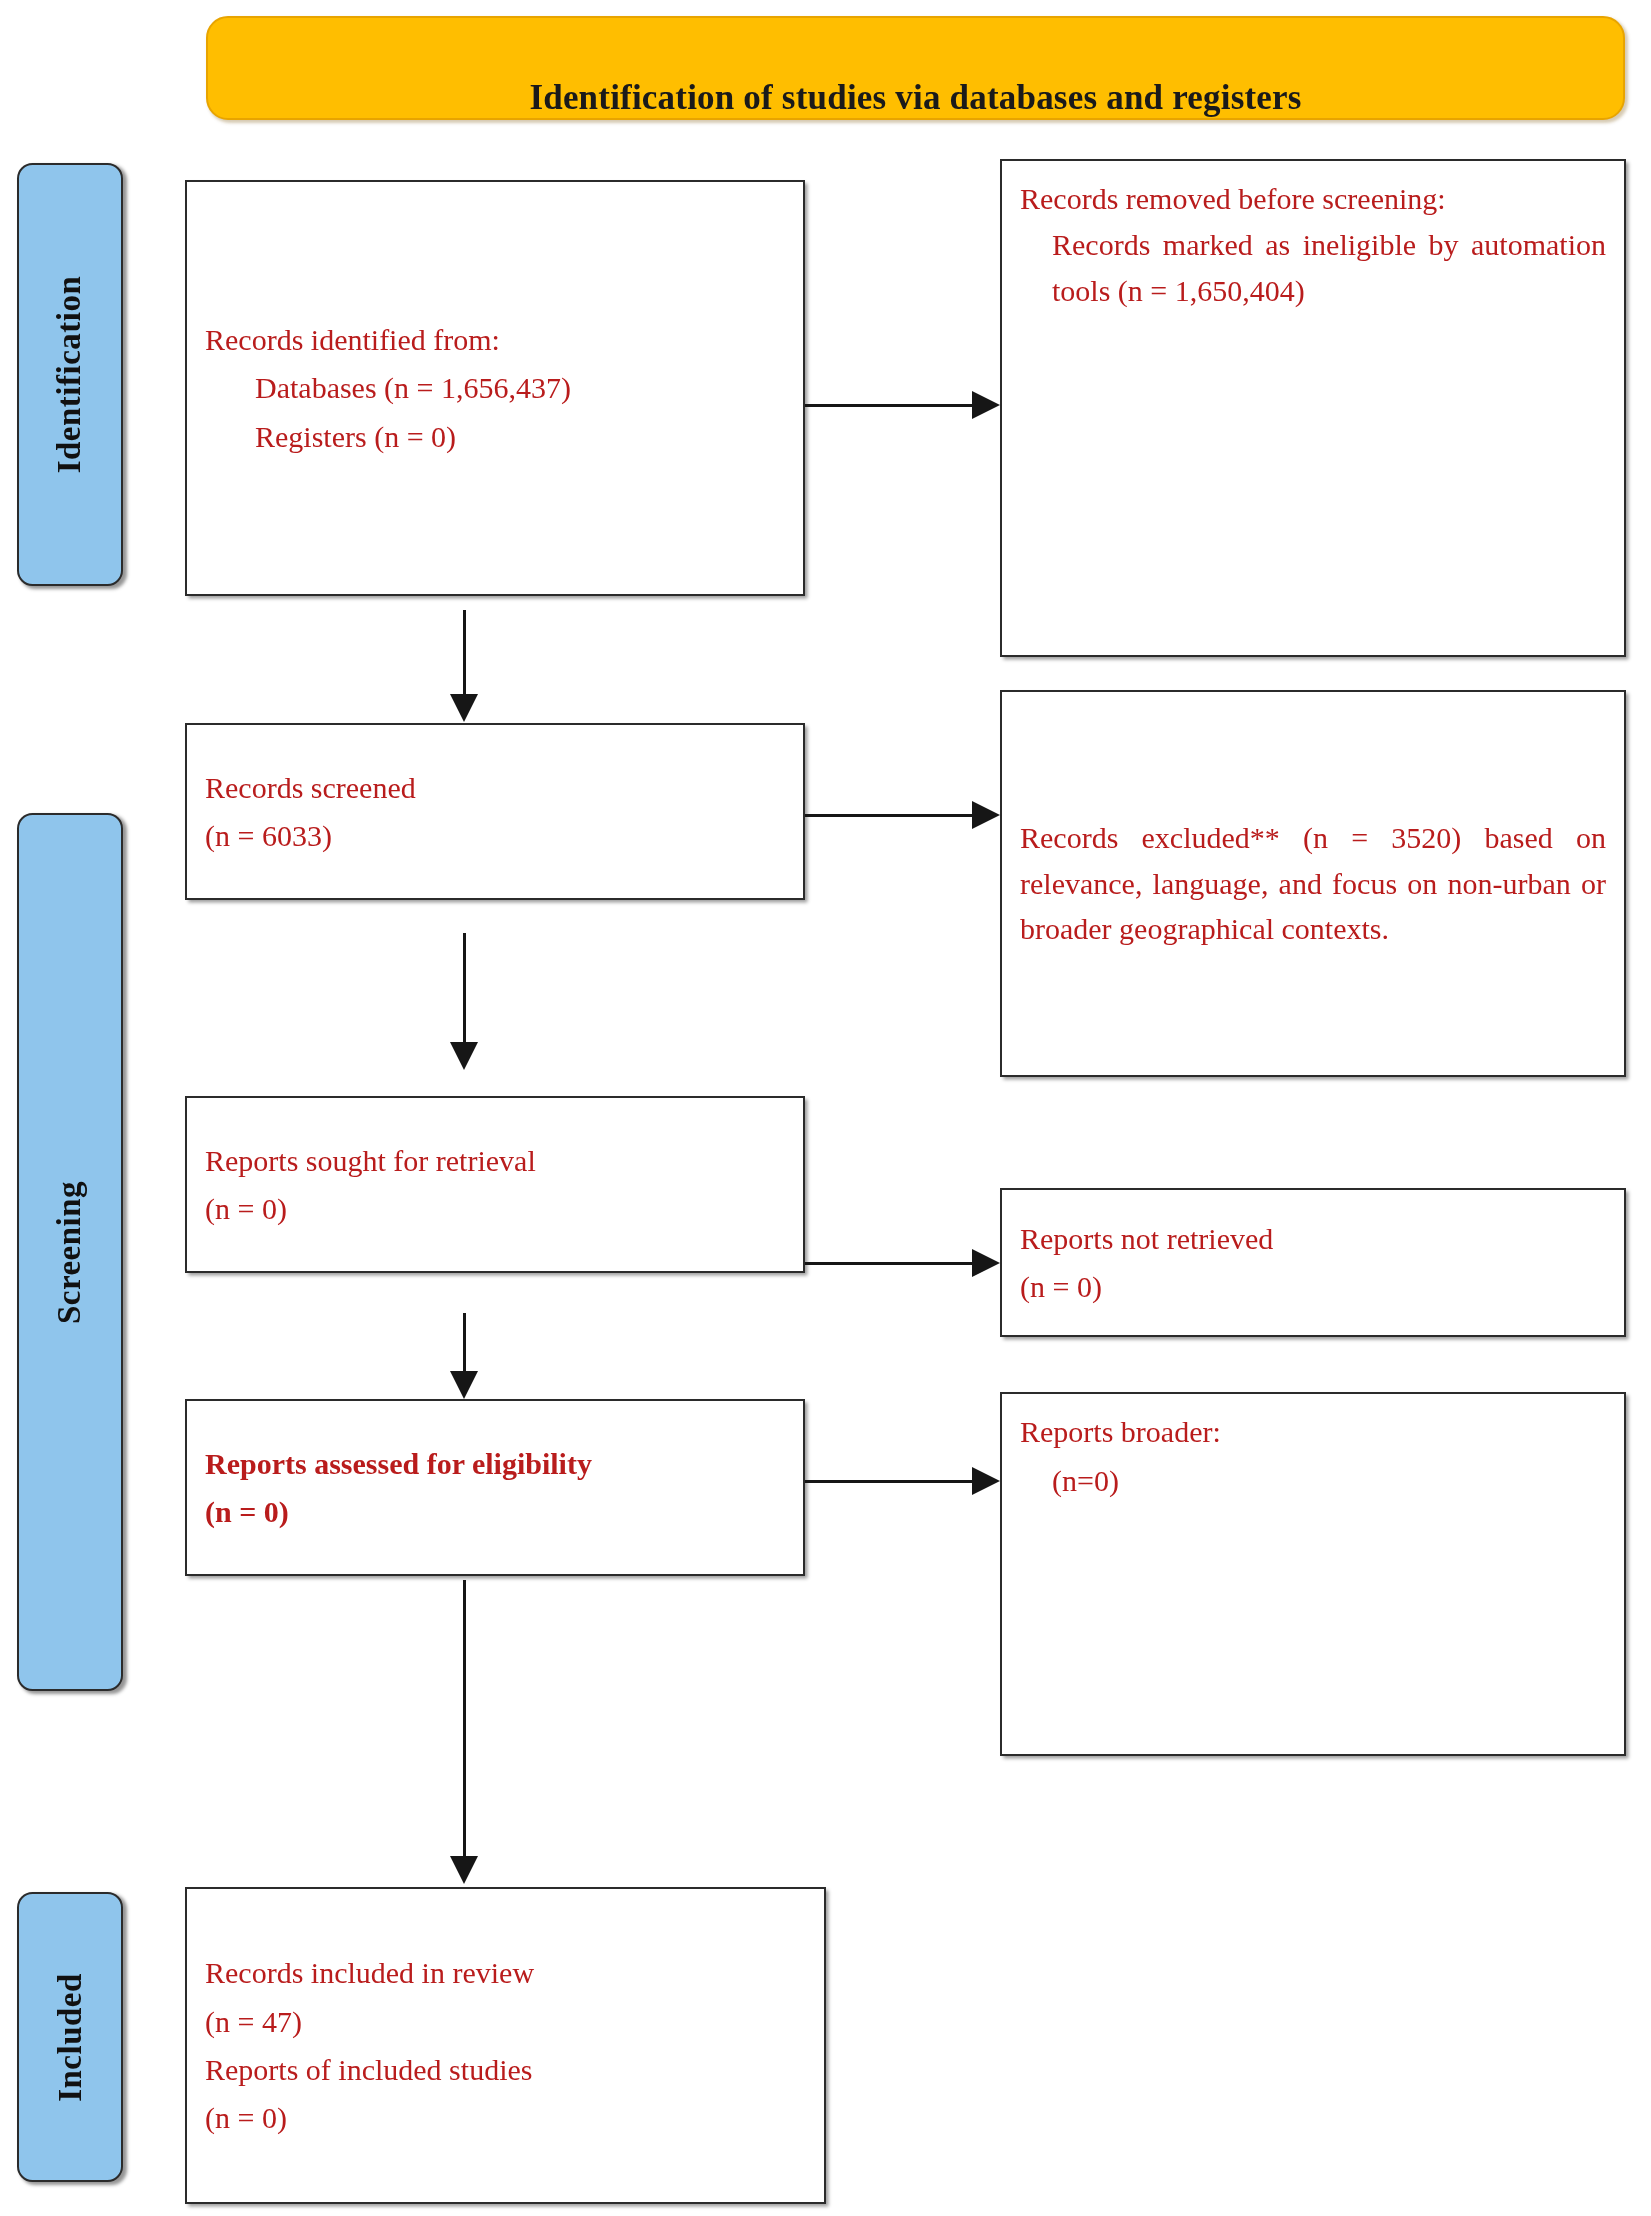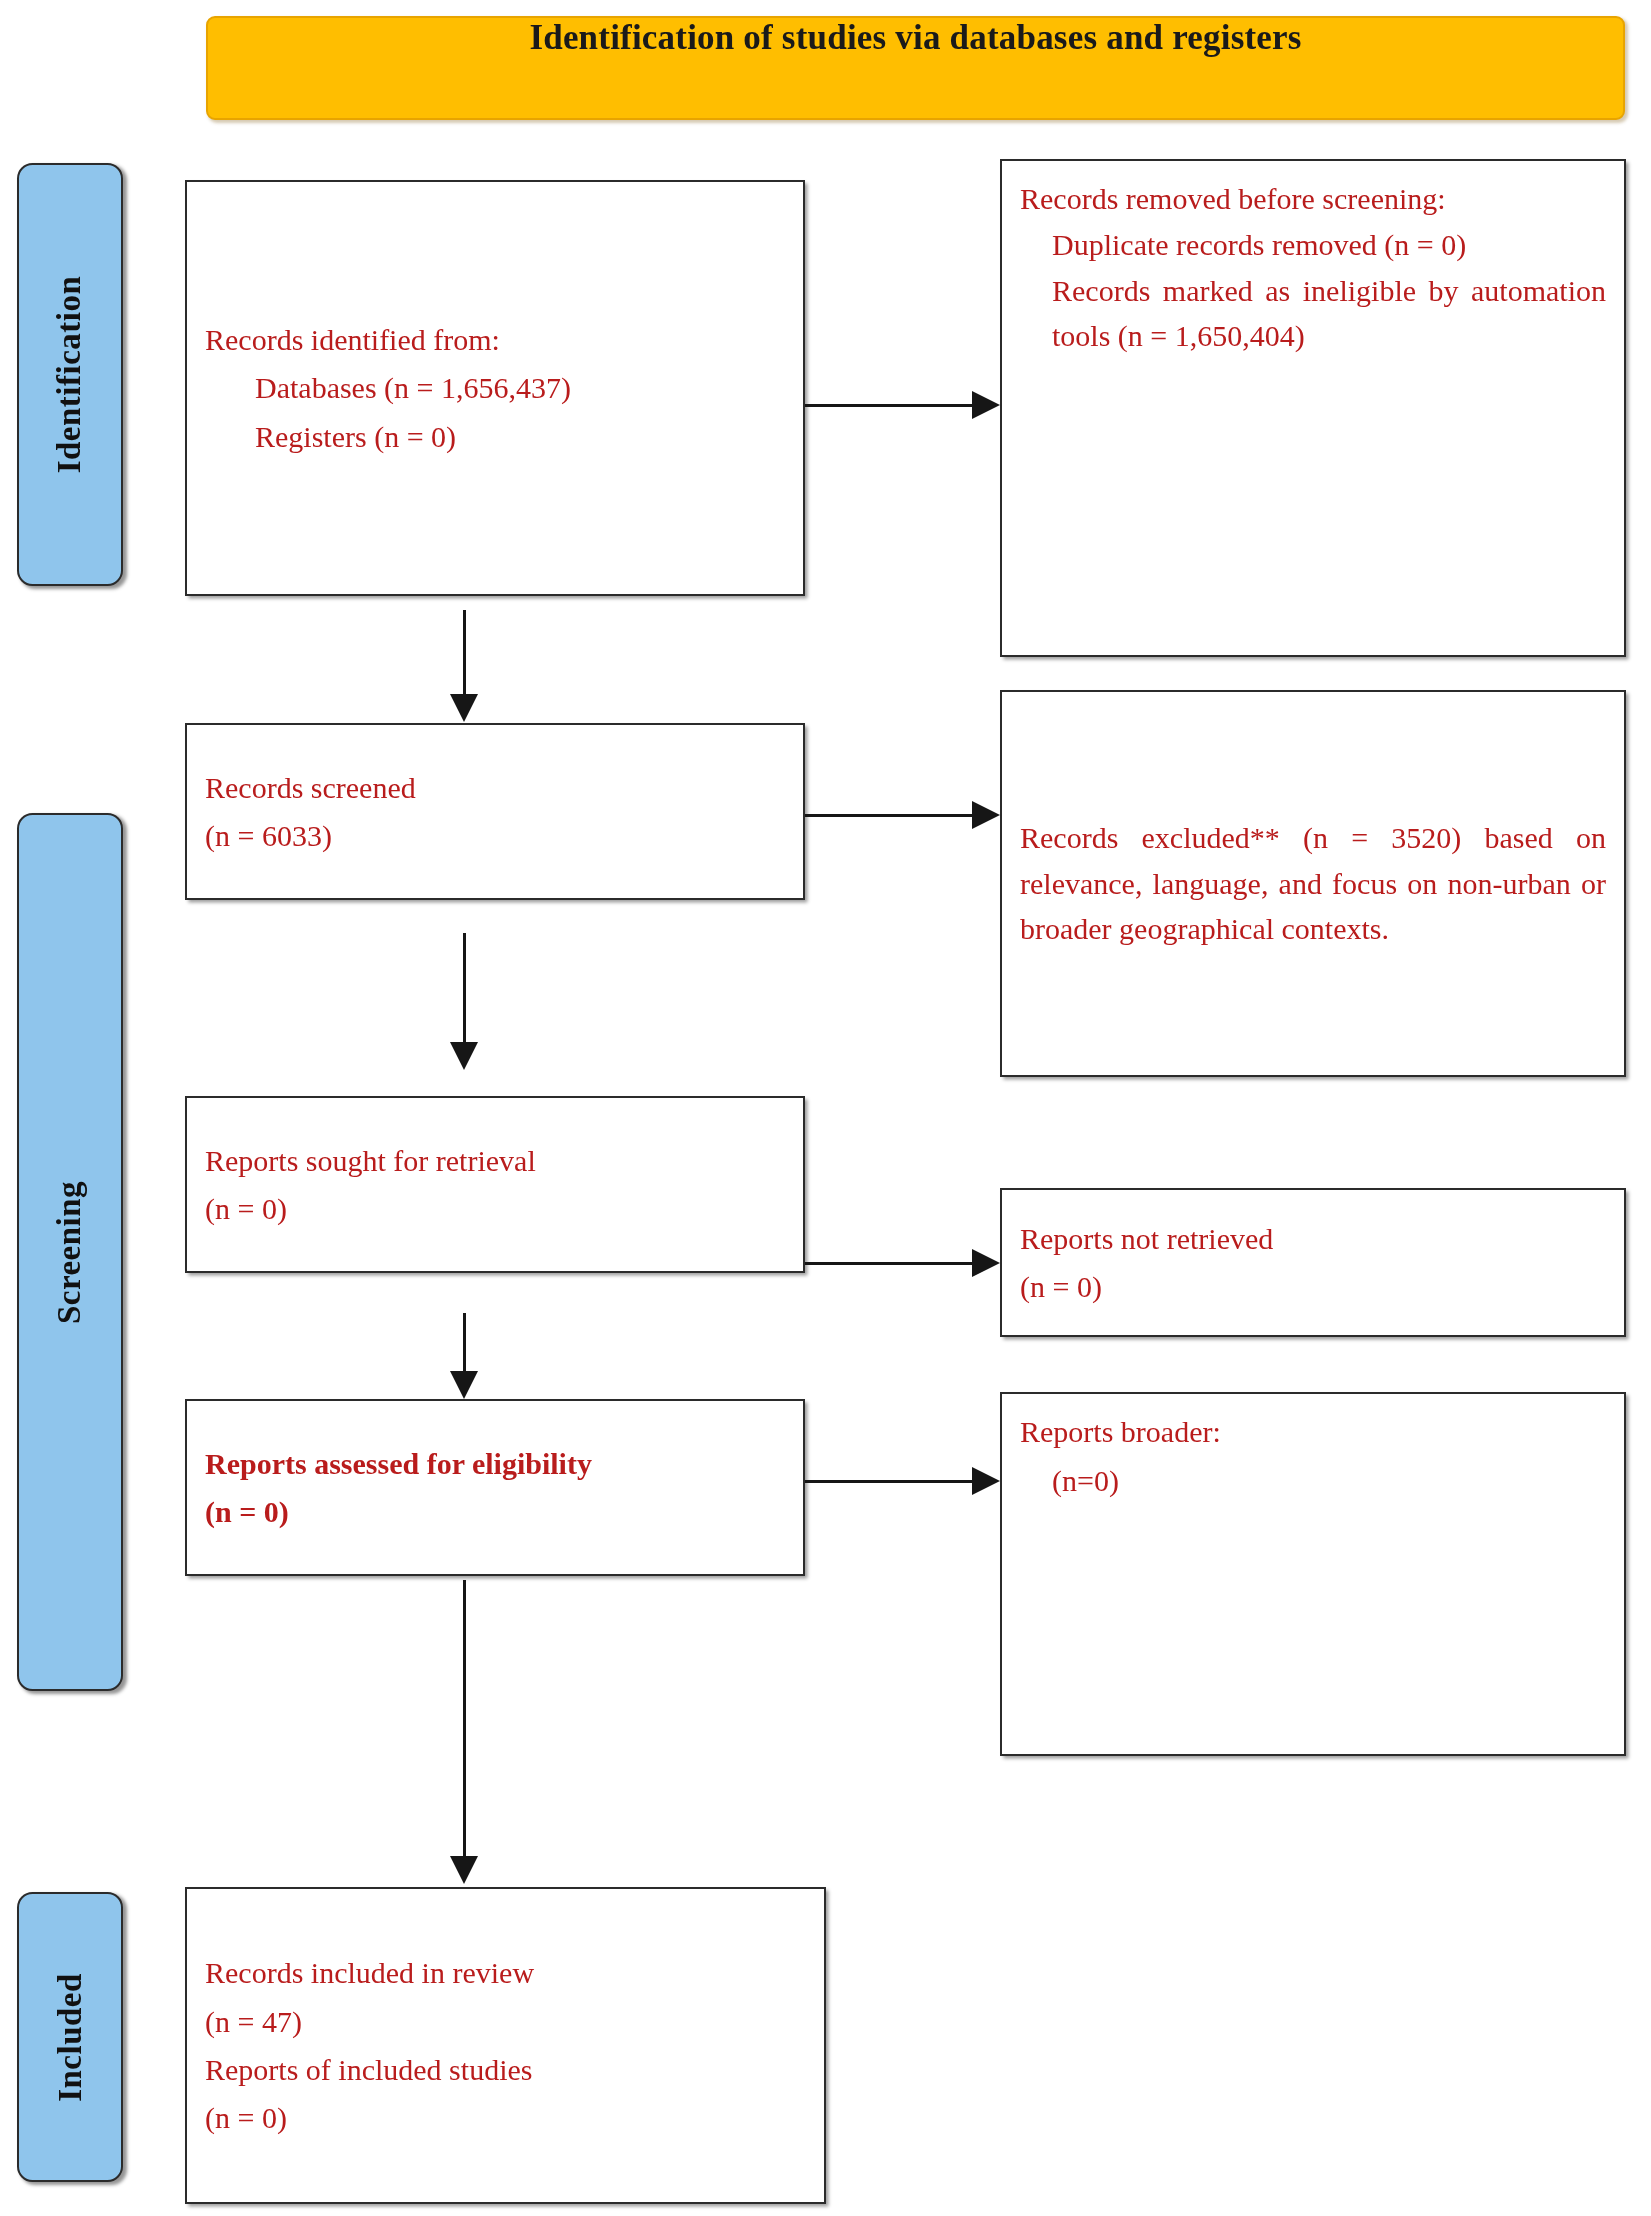--- a/index.html
+++ b/index.html
@@ -22,24 +22,24 @@
 
   
   .banner {
     position: absolute;
     left: 206px;
     top: 16.3px;
     width: 1419px;
     height: 104px;
     background: #FFBE00;
     border: 2.3px solid #E8A400;
-    border-radius: 9px;
+    border-radius: 22px;
     box-shadow: 2.3px 2.3px 3.2px rgba(120,80,0,0.30);
     display: flex;
-    align-items: flex-start;
+    align-items: flex-end;
     justify-content: center;
     box-sizing: border-box;
   }
   .banner-title {
     font-family: "Liberation Serif", "DejaVu Serif", serif;
     font-weight: bold;
     font-size: 35px;
     color: #1a1a1a;
     letter-spacing: 0.2px;
     white-space: nowrap;
@@ -175,21 +175,20 @@
   <div class="box vcenter" id="box-identified">
     <p>Records identified from:</p>
     <span class="spacer-line"></span>
     <p class="indent">Databases (n = 1,656,437)</p>
     <span class="spacer-line"></span>
     <p class="indent">Registers (n = 0)</p>
   </div>
 
   <div class="box" id="box-removed">
     <p class="just">Records removed before screening:</p>
-    <p class="just indent-s">Duplicate records removed (n = 0)</p>
     <p class="just indent-s">Records marked as ineligible by automation tools (n = 1,650,404)</p>
   </div>
 
   <div class="box vcenter" id="box-screened">
     <p>Records screened</p>
     <span class="spacer-line"></span>
     <p>(n = 6033)</p>
   </div>
 
   <div class="box vcenter" id="box-excluded">

